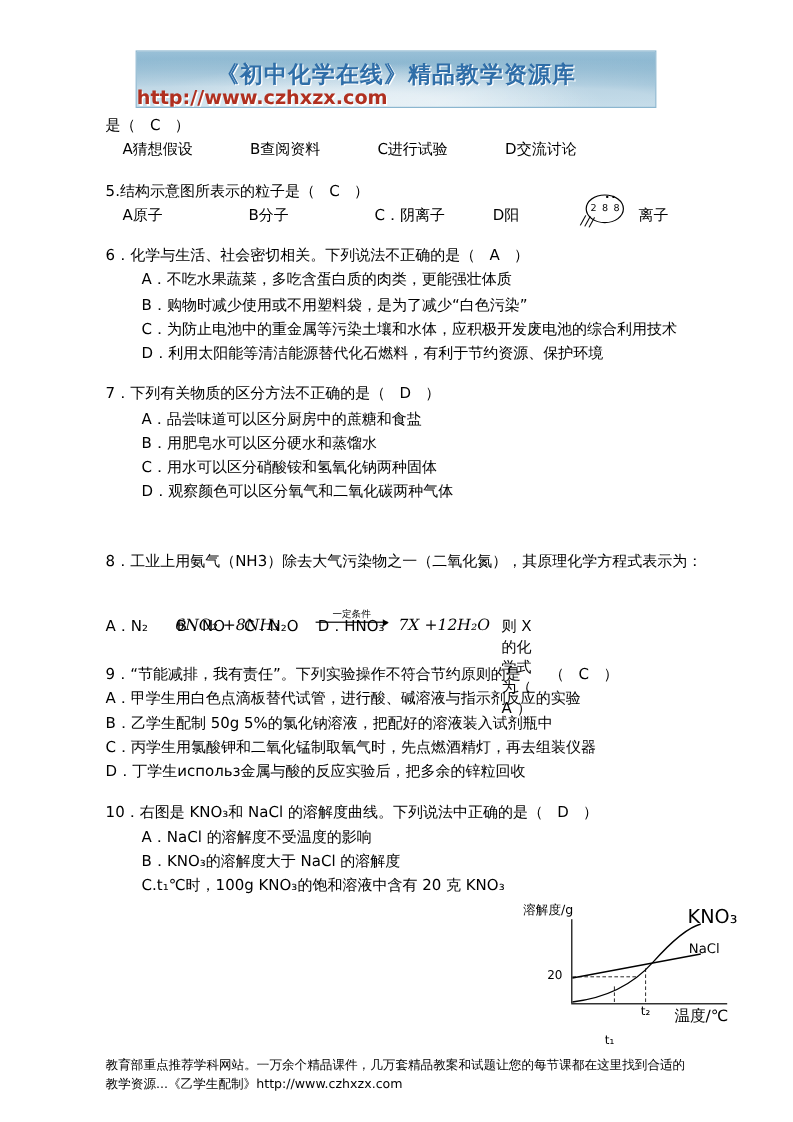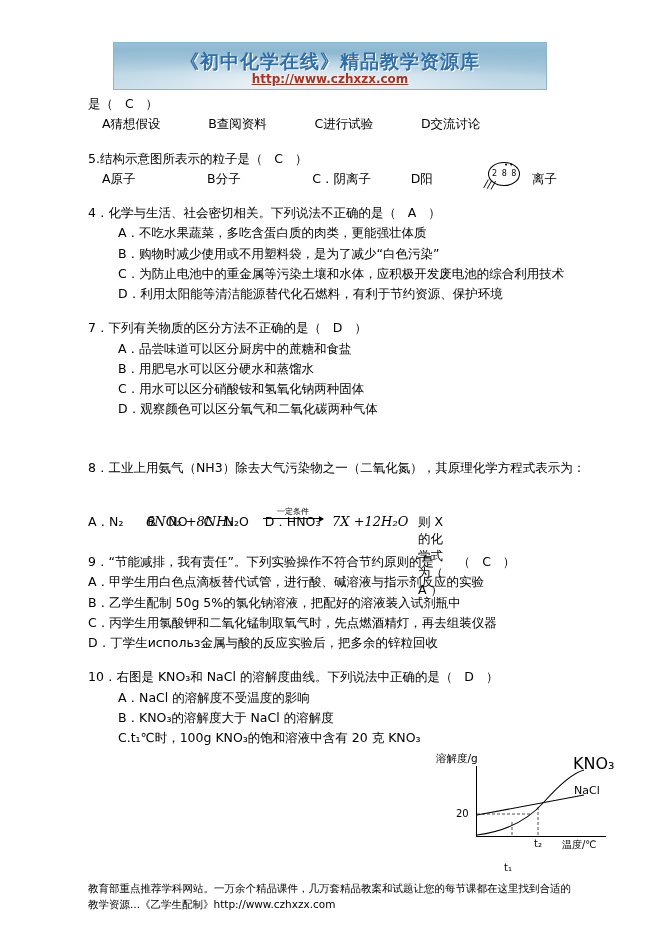--- a/index.html
+++ b/index.html
@@ -29,24 +29,23 @@
       linear-gradient(180deg, rgba(140,180,205,.35), rgba(120,165,195,.1));
   }
   .banner .btitle{
     position:absolute;left:0;top:6px;width:100%;text-align:center;
     font-family:"DejaVu Serif","Liberation Serif",serif;
     font-size:19px;font-weight:bold;color:#2f6ea8;
     text-shadow:1px 1px 0 #ffffff;
     letter-spacing:1px;
   }
   .banner .burl{
-    position:absolute;left:0;top:29px;width:100%;text-align:center;
-    font-size:12px;color:#b03020;font-weight:bold;
+    position:absolute;left:0;top:29px;width:100%;text-align:left;
+    font-size:16px;color:#b03020;font-weight:bold;
     text-shadow:1px 1px 0 #ffffff;
-    text-decoration:underline;
   }
 
   
   .body{
     position:absolute;left:88px;top:94px;width:500px;
     font-size:12.5px;
     line-height:1.62;
   }
   .ln{white-space:pre-wrap;}
   .q{margin-top:14px;}
@@ -86,21 +85,21 @@
 
   
   .chart{
     position:absolute;left:434px;top:752px;width:188px;height:100px;
   }
   .chart .ylab{position:absolute;left:2px;top:0px;font-size:10.5px;}
   .chart .k-lab{position:absolute;left:102px;top:2px;font-size:16px;margin-left:37px;}
   .chart .n-lab{position:absolute;left:140px;top:32px;font-size:11px;}
   .chart .axis-y{position:absolute;left:42px;top:14px;width:1px;height:70px;background:#000;}
   .chart .axis-x{position:absolute;left:42px;top:84px;width:130px;height:1px;background:#000;}
-  .chart .xlab{position:absolute;left:128px;top:86px;font-size:10px;}
+  .chart .xlab{position:absolute;left:128px;top:86px;font-size:13px;}
   .chart .y20{position:absolute;left:22px;top:56px;font-size:10px;}
   .chart .t1{position:absolute;left:70px;top:86px;font-size:10px;margin-top:24px;}
   .chart .t2{position:absolute;left:100px;top:86px;font-size:10px;}
   .chart svg{position:absolute;left:0;top:0;}
 
   
   .footer{
     position:absolute;left:88px;top:880px;width:500px;
     font-size:10.5px;line-height:1.55;color:#000;
   }
@@ -117,21 +116,21 @@
   </div>
 
   <div class="body">
 
     <div class="ln">是（   C   ）</div>
     <div class="ln indent1">A猜想假设            B查阅资料            C进行试验            D交流讨论</div>
 
     <div class="ln q">5.结构示意图所表示的粒子是（   C   ）</div>
     <div class="ln indent1">A原子                  B分子                  C．阴离子          D阳                         离子</div>
 
-    <div class="ln q">4．化学与生活、社会密切相关。下列说法不正确的是（   A   ）</div>
+    <div class="ln q">6．化学与生活、社会密切相关。下列说法不正确的是（   A   ）</div>
     <div class="ln indent2">A．不吃水果蔬菜，多吃含蛋白质的肉类，更能强壮体质</div>
     <div class="ln indent2">B．购物时减少使用或不用塑料袋，是为了减少“白色污染”</div>
     <div class="ln indent2">C．为防止电池中的重金属等污染土壤和水体，应积极开发废电池的综合利用技术</div>
     <div class="ln indent2">D．利用太阳能等清洁能源替代化石燃料，有利于节约资源、保护环境</div>
 
     <div class="ln q">7．下列有关物质的区分方法不正确的是（   D   ）</div>
     <div class="ln indent2">A．品尝味道可以区分厨房中的蔗糖和食盐</div>
     <div class="ln indent2">B．用肥皂水可以区分硬水和蒸馏水</div>
     <div class="ln indent2">C．用水可以区分硝酸铵和氢氧化钠两种固体</div>
     <div class="ln indent2">D．观察颜色可以区分氧气和二氧化碳两种气体</div>

